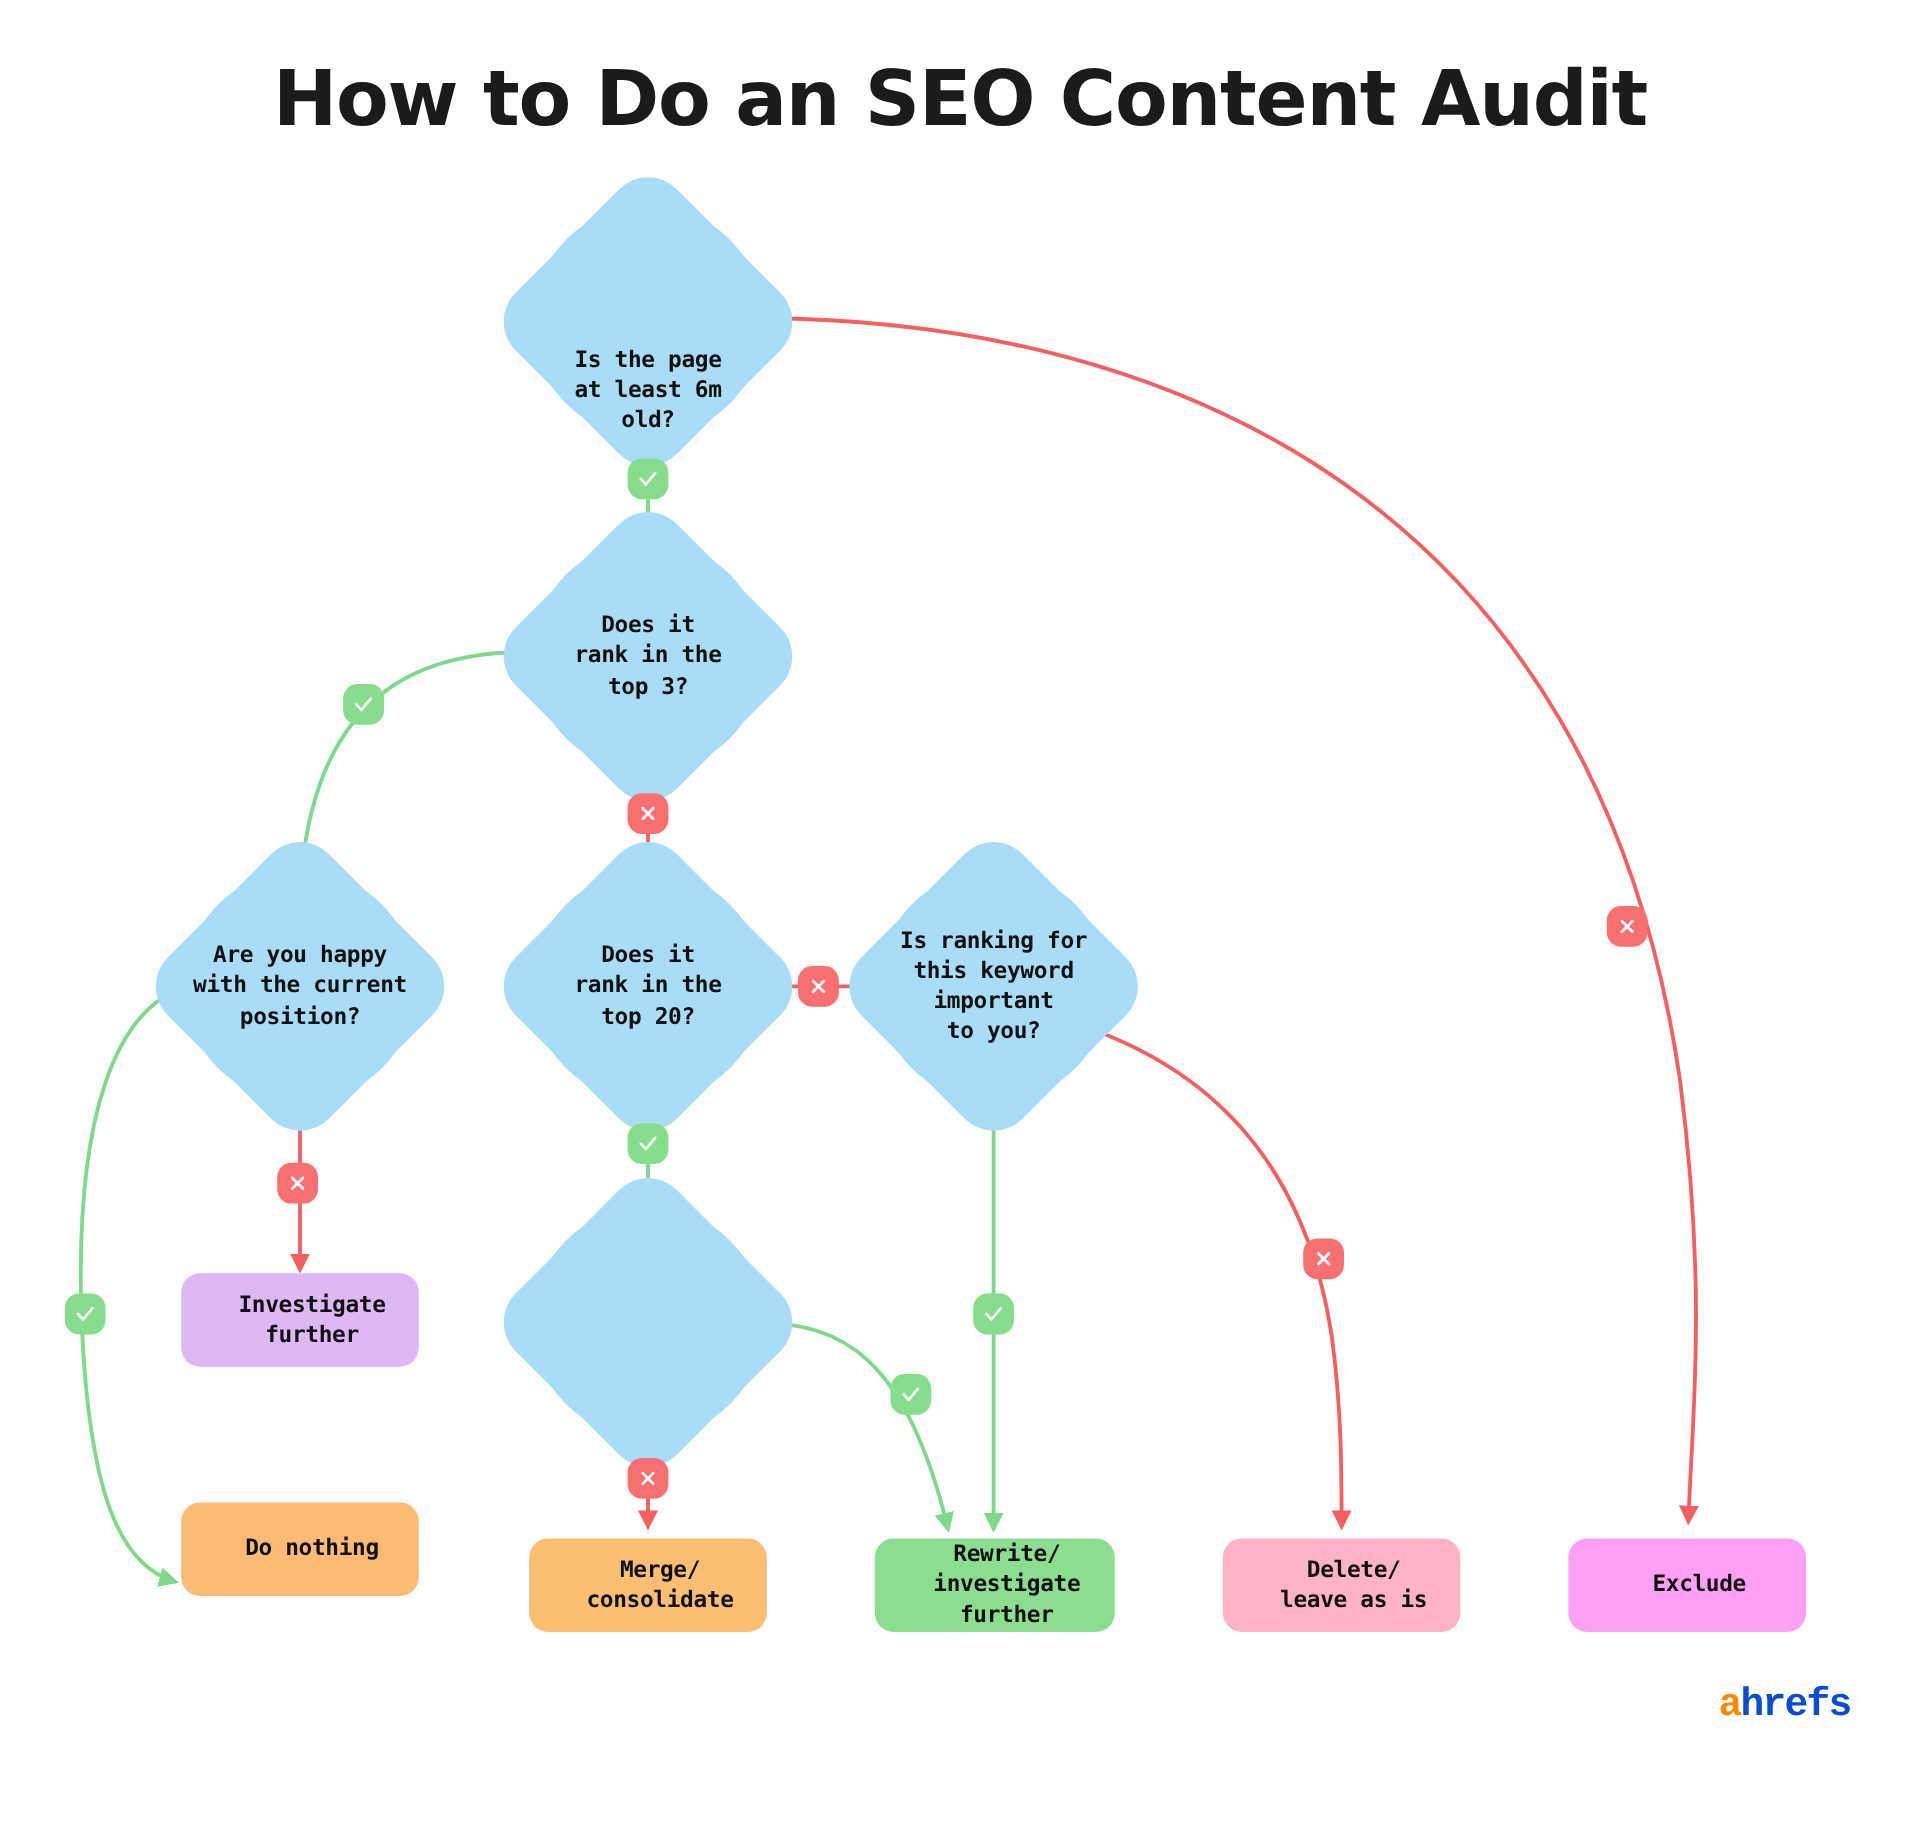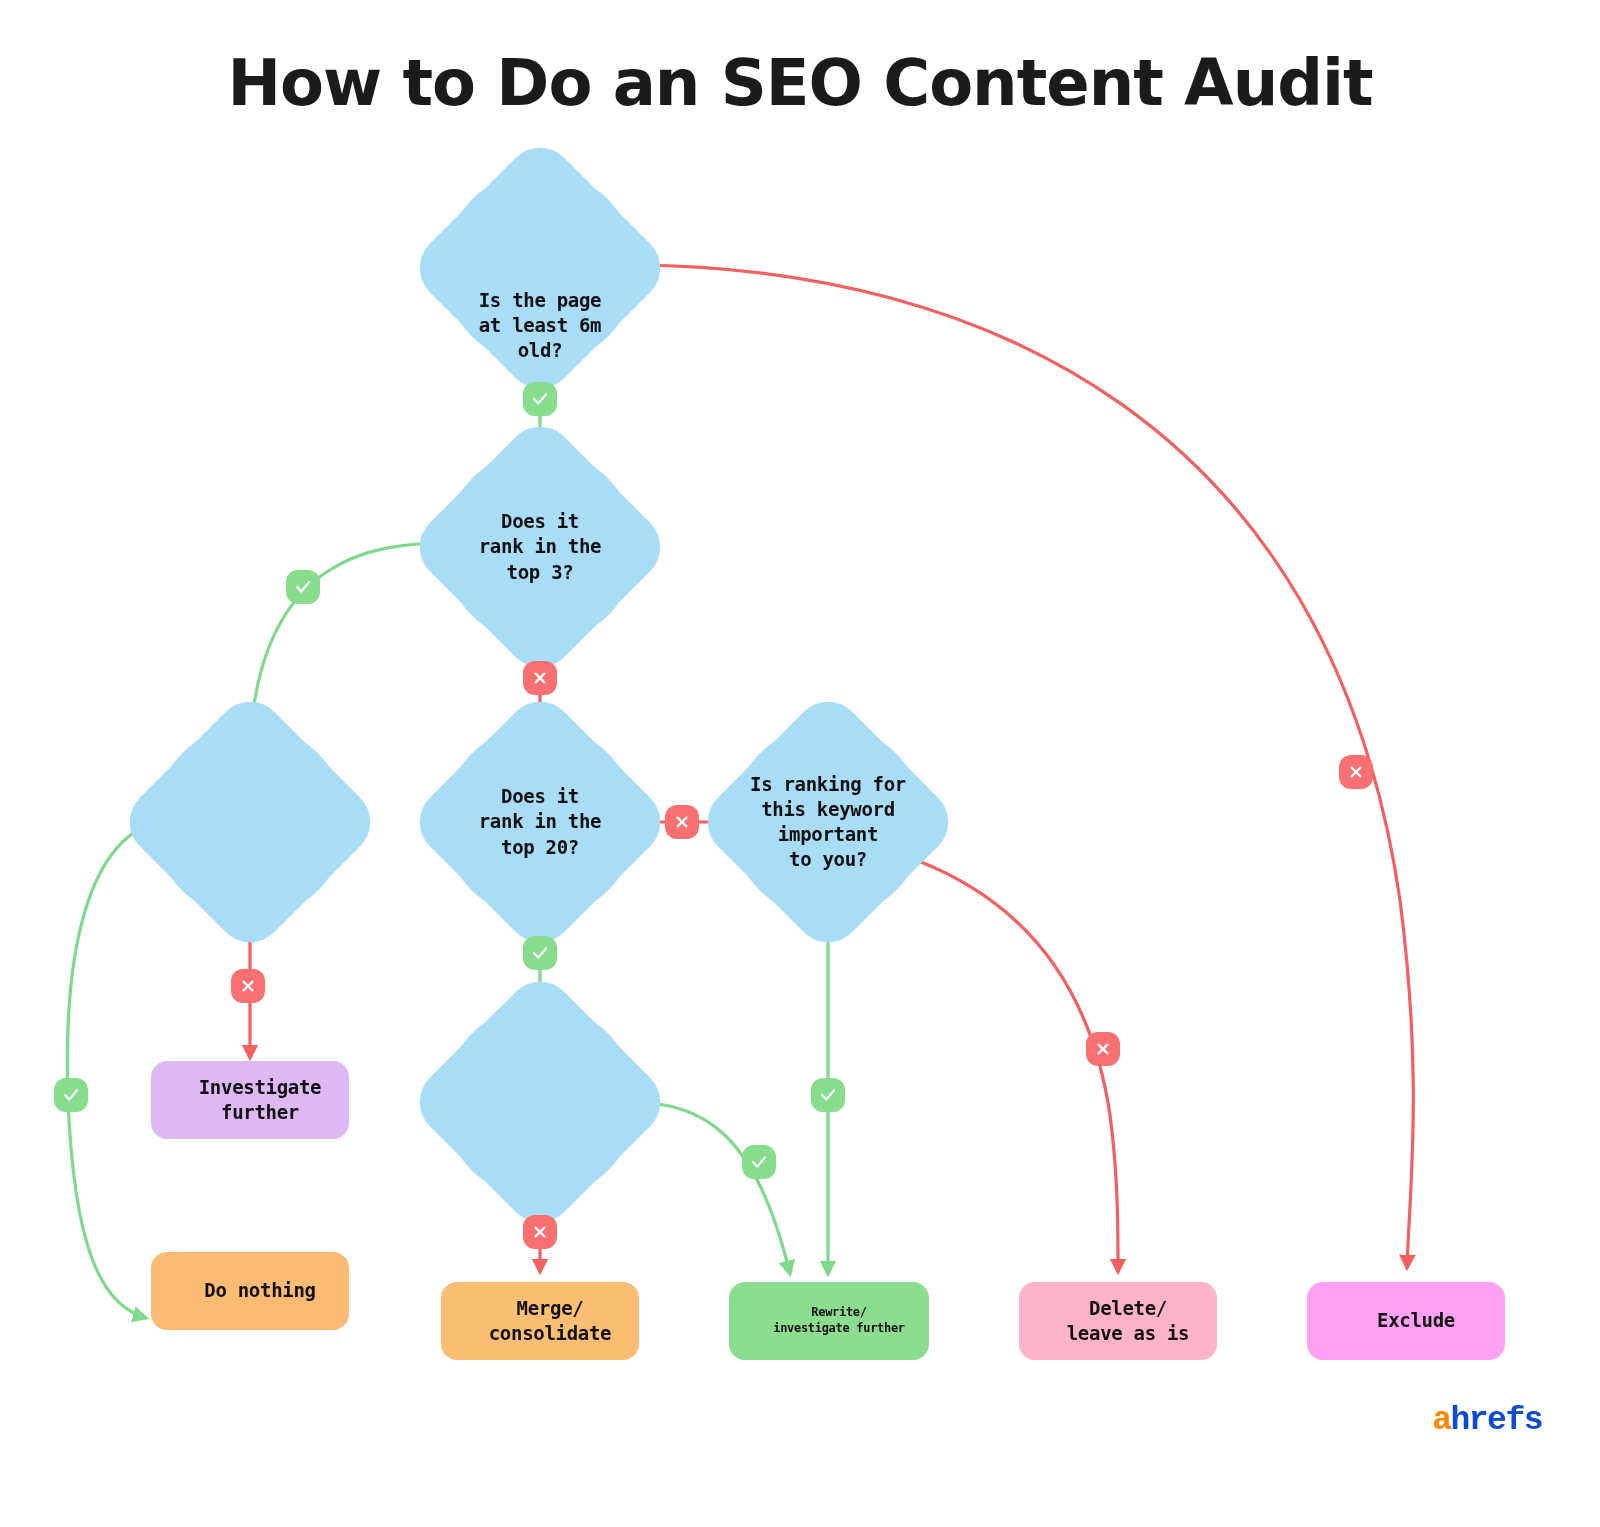--- a/index.html
+++ b/index.html
@@ -213,20 +213,23 @@
 
 <div class="node decision" style="left:445px; top:452px; width:190px; height:190px;">
   <div class="decision-shape"></div>
   <div class="label">Does it
 rank in the
 top 3?</div>
 </div>
 
 <div class="node decision" style="left:155px; top:727px; width:190px; height:190px;">
   <div class="decision-shape"></div>
+  <div class="label">Are you happy
+with the current
+position?</div>
 </div>
 
 <div class="node decision" style="left:445px; top:727px; width:190px; height:190px;">
   <div class="decision-shape"></div>
   <div class="label">Does it
 rank in the
 top 20?</div>
 </div>
 
 <div class="node decision" style="left:733px; top:727px; width:190px; height:190px;">
@@ -249,21 +252,21 @@
 <div class="node terminal" style="left:151px; top:1252px; background:#fdba74;">
   <div class="label">Do nothing</div>
 </div>
 
 <div class="node terminal" style="left:441px; top:1282px; background:#fbbe72;">
   <div class="label">Merge/
 consolidate</div>
 </div>
 
 <div class="node terminal" style="left:729px; top:1282px; background:#8ade8e; width:200px;">
-  <div class="label" style="width:200px; font-size:12px;">Rewrite/
+  <div class="label" style="width:200px; font-size:19px;">Rewrite/
 investigate further</div>
 </div>
 
 <div class="node terminal" style="left:1019px; top:1282px; background:#ffb3c7;">
   <div class="label">Delete/
 leave as is</div>
 </div>
 
 <div class="node terminal" style="left:1307px; top:1282px; background:#ffa0f5;">
   <div class="label">Exclude</div>

